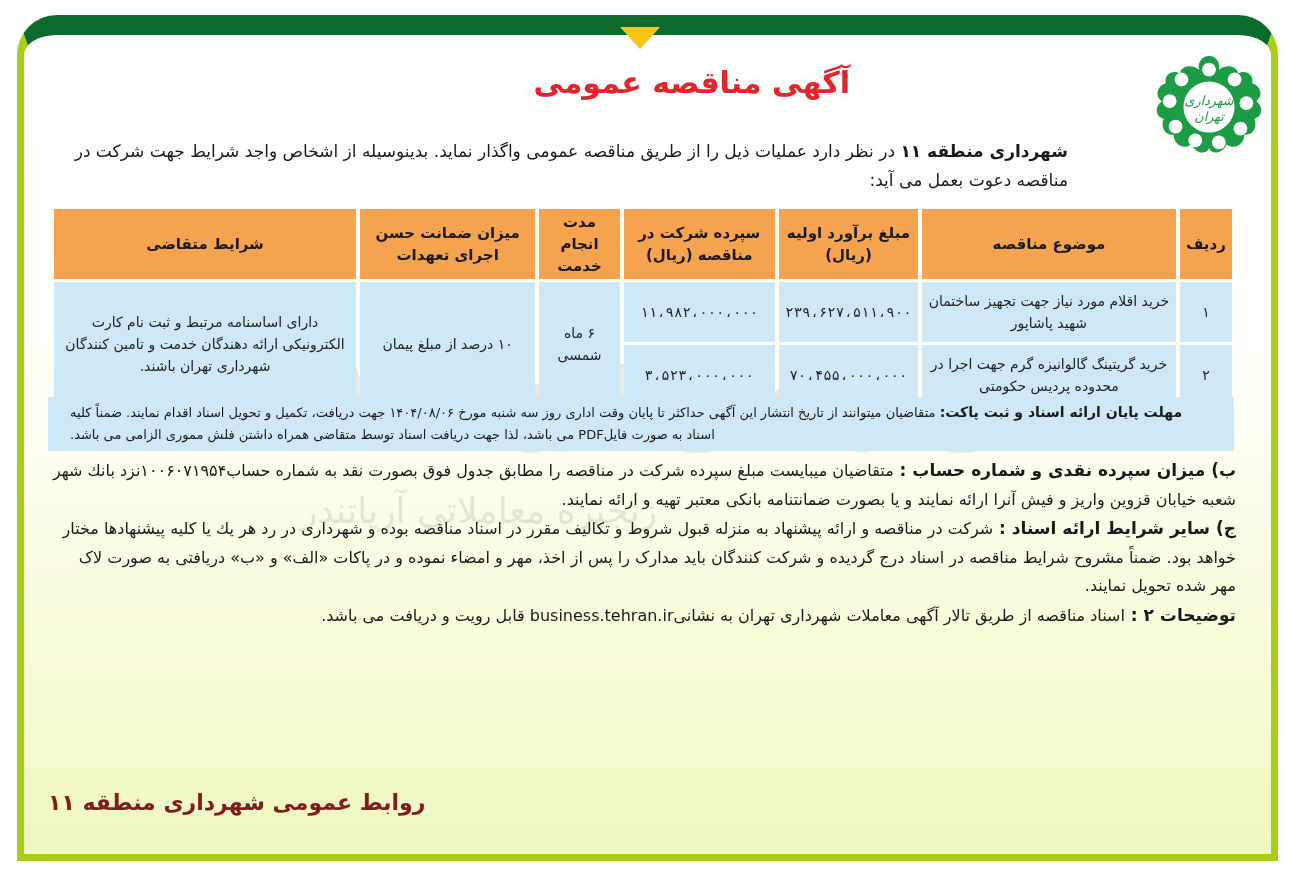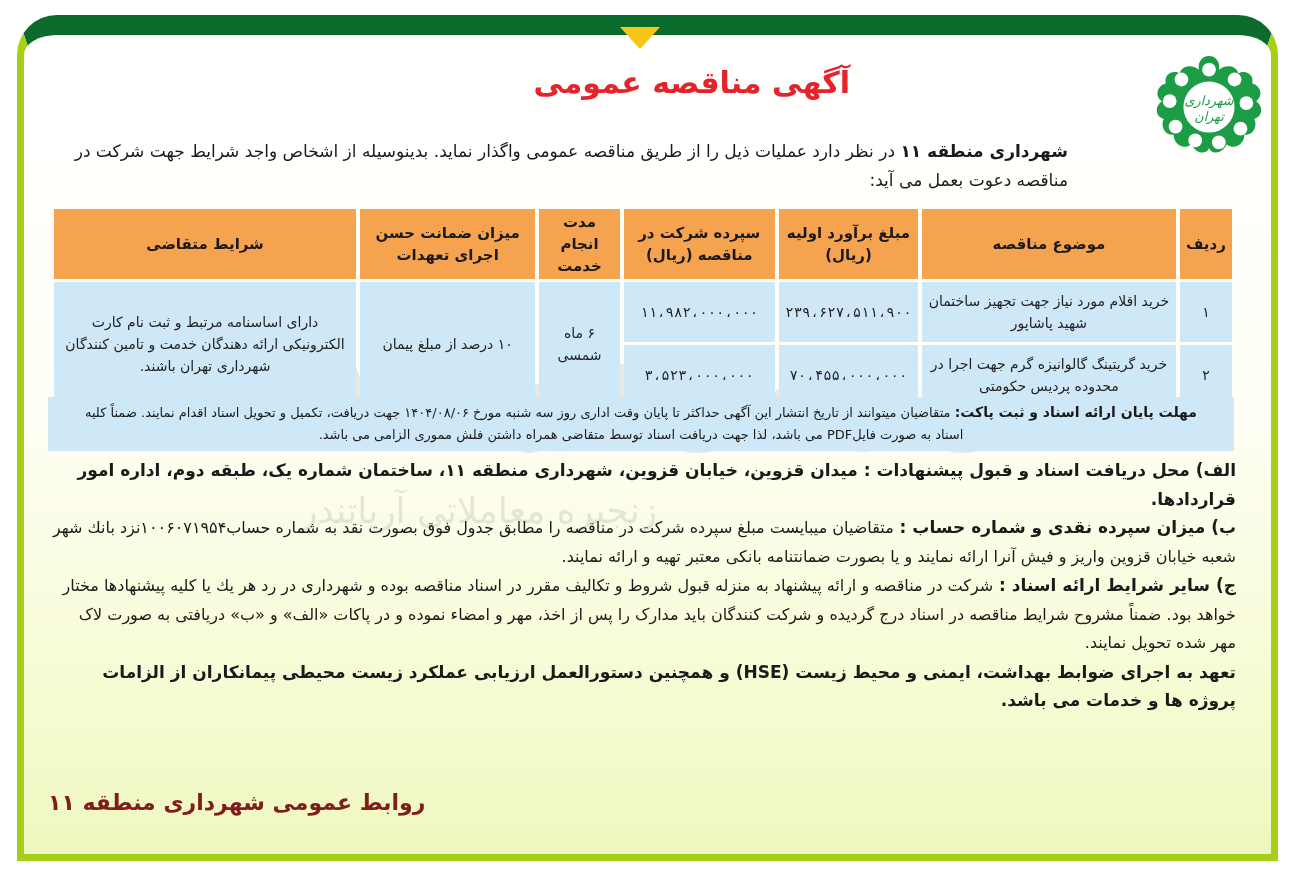--- a/index.html
+++ b/index.html
@@ -62,21 +62,21 @@
     .col-estimate { width: 138px; }
     .col-deposit { width: 150px; }
     .col-duration { width: 80px; }
     .col-guarantee { width: 174px; }
     .col-conditions { width: 300px; }
     td.row-h { height: 60px; }
     td.num { font-family: "DejaVu Sans Mono", monospace; font-size: 13px; letter-spacing: 0.5px; }
 
     .deadline {
       position: absolute; top: 397px; left: 48px; width: 1186px; height: 54px;
-      background: #cfe8f7; padding: 4px 22px; font-size: 13px; line-height: 22px; text-align: center;
+      background: #cfe8f7; padding: 4px 22px; font-size: 13px; line-height: 22px; text-align: left;
     }
     .deadline b { font-weight: bold; font-size: 14px; }
 
     .body-text {
       position: absolute; top: 456px; right: 62px; width: 1186px;
       font-size: 16px; line-height: 28.5px; text-align: right; direction: rtl;
     }
     .body-text p { margin: 0; }
     .bold-big { font-weight: bold; font-size: 17px; }
     .section-label { font-weight: bold; }
@@ -165,25 +165,24 @@
     </tr>
   </tbody>
 </table>
 
 <div class="deadline">
   <b>مهلت پایان ارائه اسناد و ثبت پاکت:</b>
   <span>متقاضیان میتوانند از تاریخ انتشار این آگهی حداکثر تا پایان وقت اداری روز سه شنبه مورخ ۱۴۰۴/۰۸/۰۶ جهت دریافت، تکمیل و تحویل اسناد اقدام نمایند. ضمناً کلیه اسناد به صورت فایلPDF می باشد، لذا جهت دریافت اسناد توسط متقاضی همراه داشتن فلش مموری الزامی می باشد.</span>
 </div>
 
 <div class="body-text">
-  <p class="bold-big">
-    <span>الف) محل دریافت اسناد و قبول پیشنهادات : </span><span>میدان قزوین، خیابان قزوین، شهرداری منطقه ۱۱، ساختمان شماره یک، طبقه دوم، اداره امور قراردادها.</span>
-  </p>
   <p>
     <span class="section-label bold-big">ب) میزان سپرده نقدی و شماره حساب : </span><span>متقاضیان میبایست مبلغ سپرده شرکت در مناقصه را مطابق جدول فوق بصورت نقد به شماره حساب۱۰۰۶۰۷۱۹۵۴نزد بانك شهر شعبه خیابان قزوین واریز و فیش آنرا ارائه نمایند و یا بصورت ضمانتنامه بانکی معتبر تهیه و ارائه نمایند.</span>
   </p>
   <p>
     <span class="section-label bold-big">ج) سایر شرایط ارائه اسناد : </span><span>شرکت در مناقصه و ارائه پیشنهاد به منزله قبول شروط و تکالیف مقرر در اسناد مناقصه بوده و شهرداری در رد هر یك یا کلیه پیشنهادها مختار خواهد بود. ضمناً مشروح شرایط مناقصه در اسناد درج گردیده و شرکت کنندگان باید مدارک را پس از اخذ، مهر و امضاء نموده و در پاکات «الف» و «ب» دریافتی به صورت لاک مهر شده تحویل نمایند.</span>
   </p>
-  <p class="bold-big">تعهد به اجرای ضوابط بهداشت، ایمنی و محیط زیست (HSE) و همچنین دستورالعمل ارزیابی عملکرد زیست محیطی پیمانکاران از الزامات پروژه ها و خدمات می باشد.</p>
+  <p>
+    <span class="section-label bold-big">توضیحات ۲ : </span><span>اسناد مناقصه از طریق تالار آگهی معاملات شهرداری تهران به نشانیbusiness.tehran.ir قابل رویت و دریافت می باشد.</span>
+  </p>
 </div>
 
 <div class="footer-sign">روابط عمومی شهرداری منطقه ۱۱</div>
 
 </body></html>

